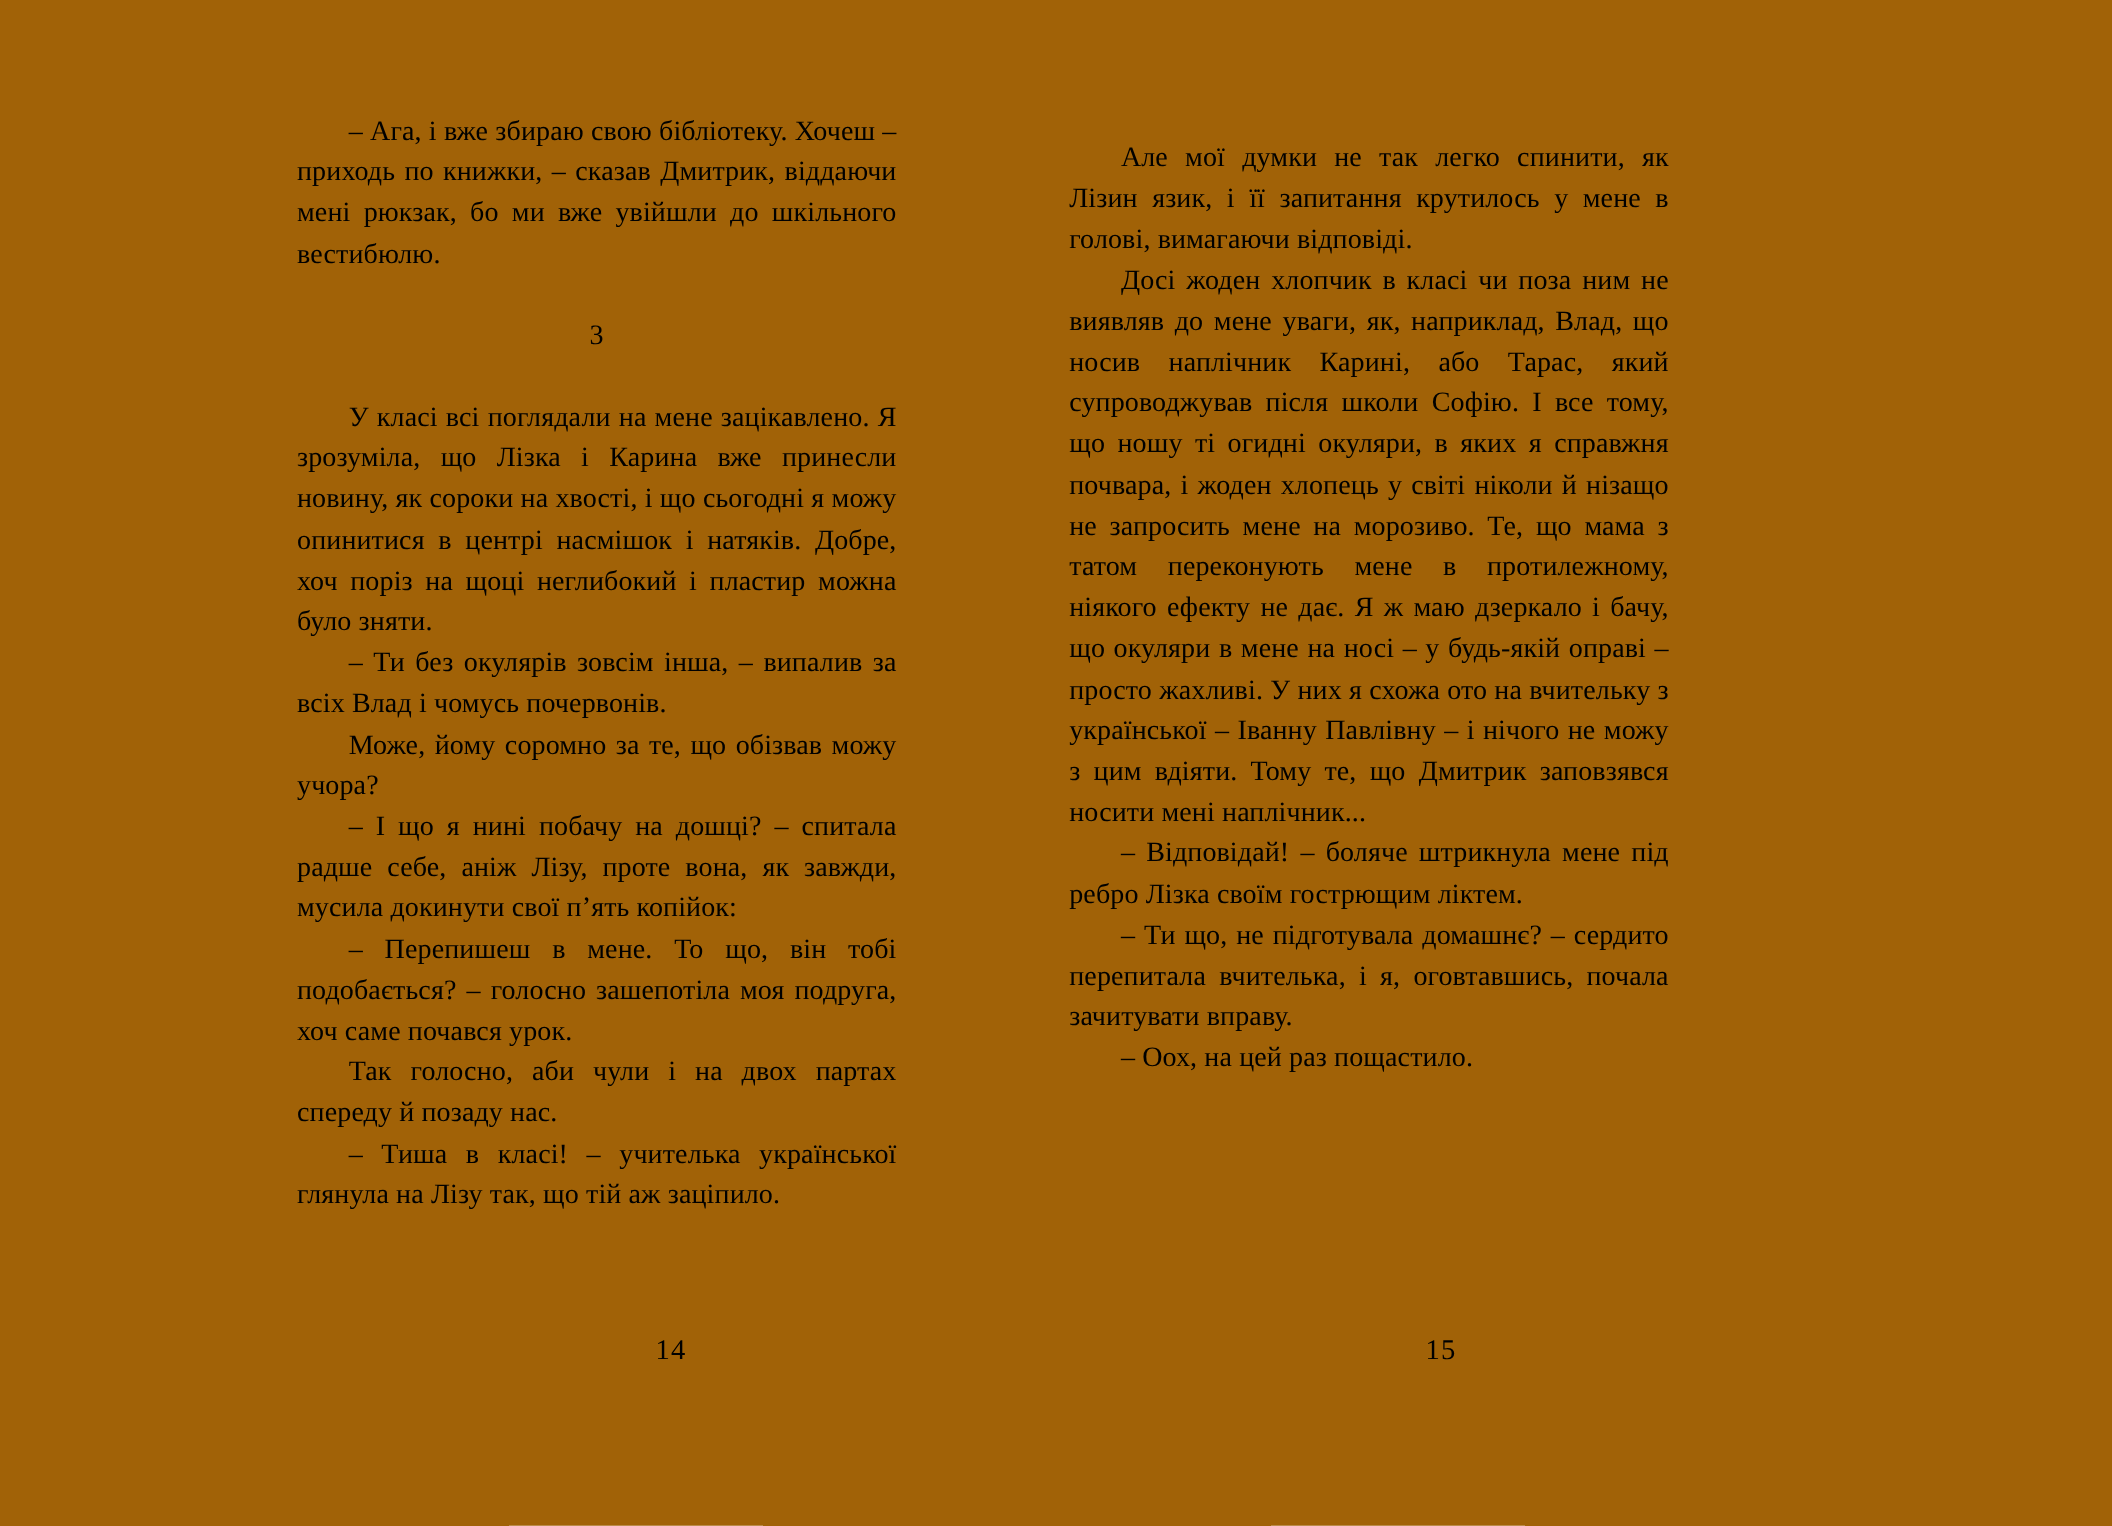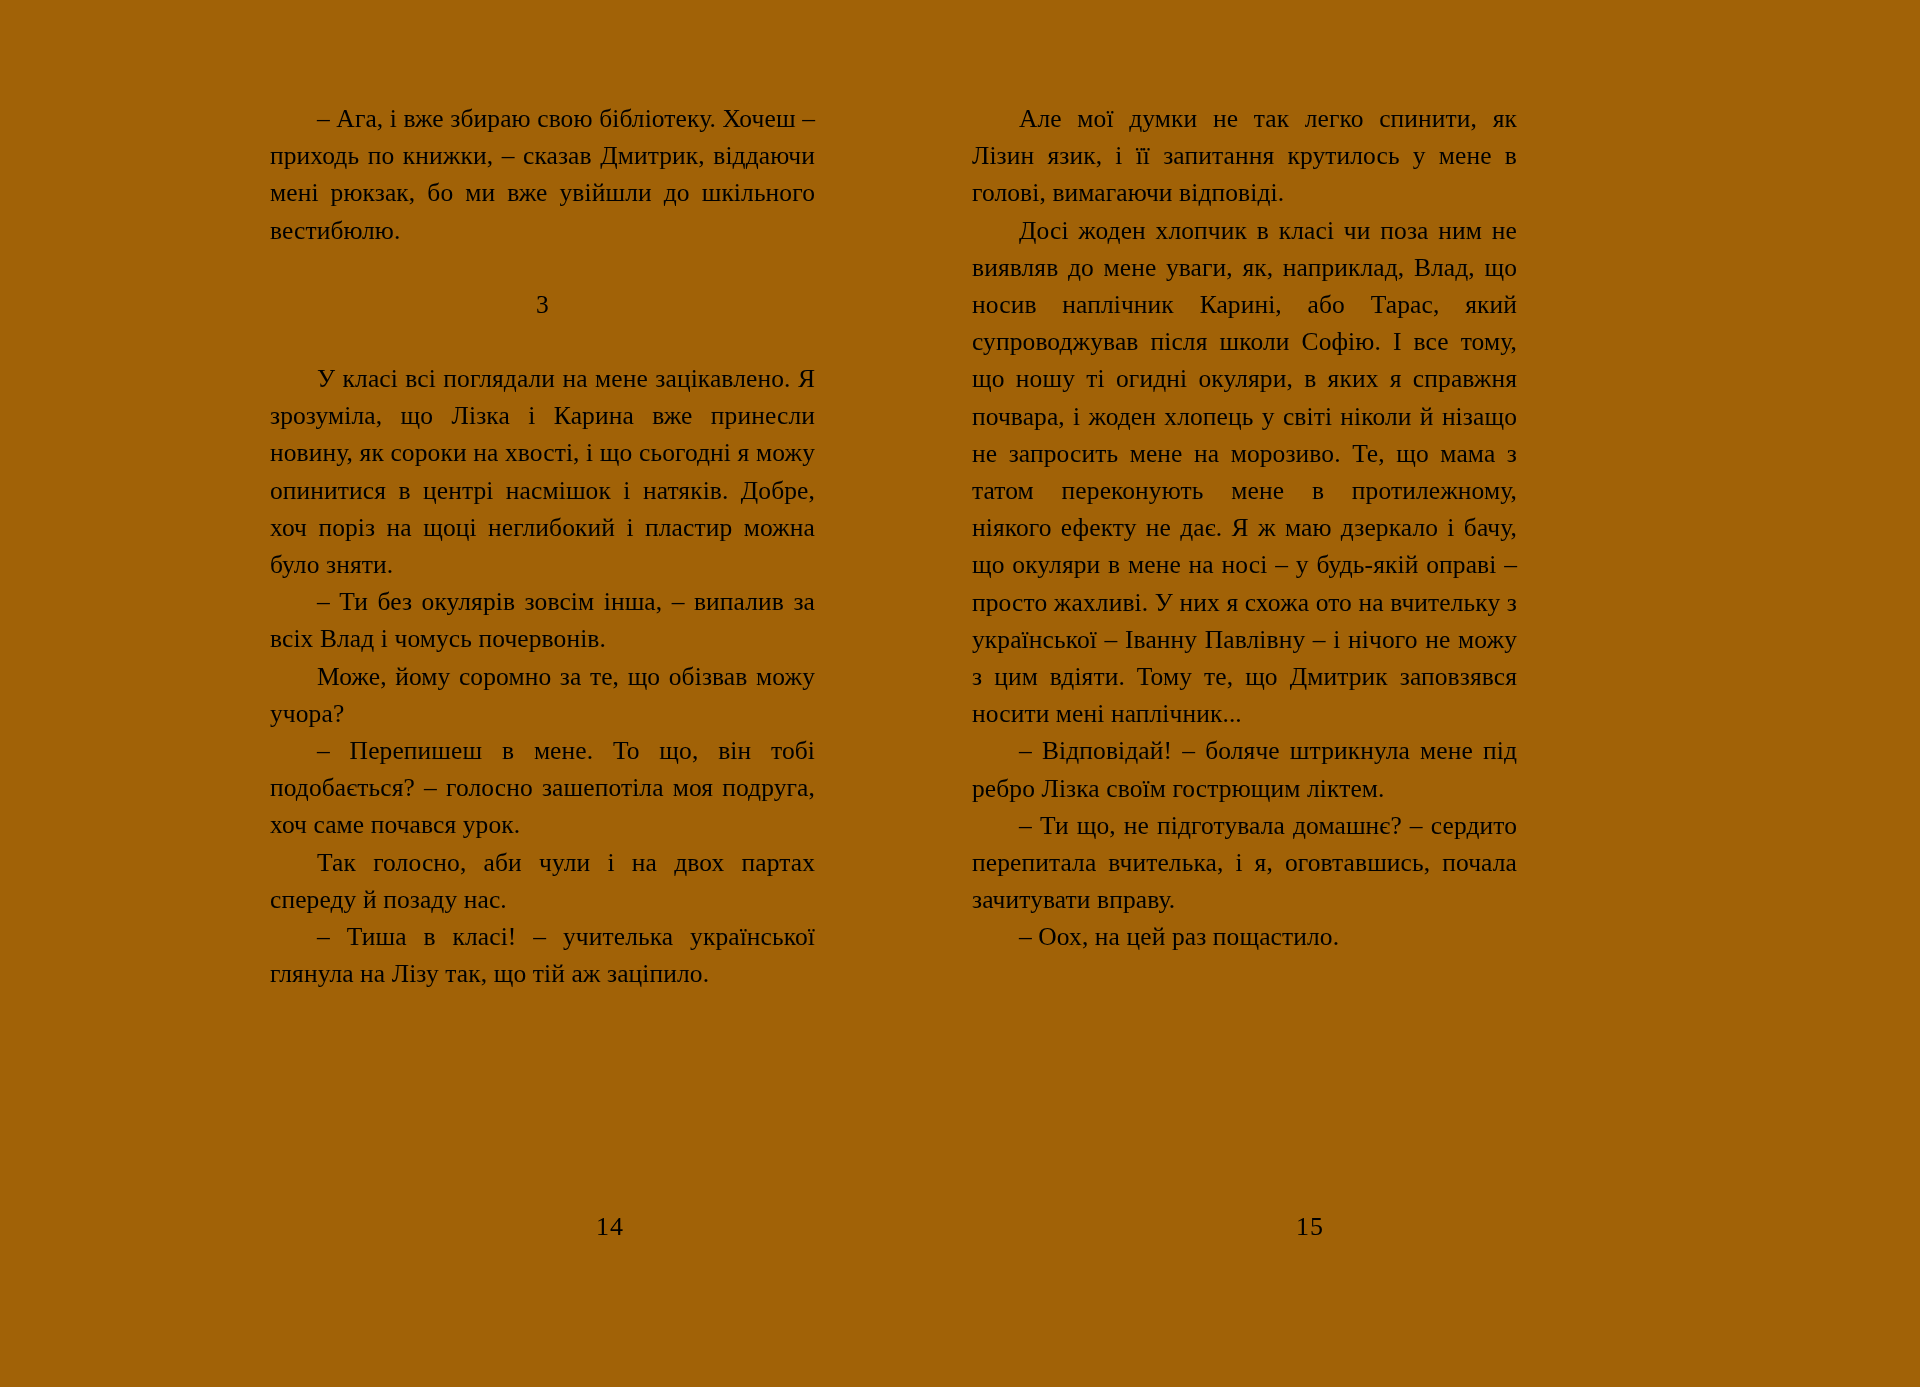--- a/index.html
+++ b/index.html
@@ -43,20 +43,21 @@
     text-justify: inter-word;
     -webkit-hyphens: none;
     hyphens: none;
     letter-spacing: 0.1px;
   }
   .page-left .textblock {
     margin-left: 10px;
   }
   .page-right .textblock {
     margin-left: 12px;
+    margin-top: 24px;
   }
   p.para {
     margin: 0;
     text-indent: 47px;
     text-align: justify;
   }
   
   p.para:last-child {
     text-align: justify;
   }
@@ -85,20 +86,21 @@
 
   <div class="page page-left">
     <div class="textblock">
       <p class="para">– Ага, і вже збираю свою бібліотеку. Хочеш – приходь по книжки, – сказав Дмитрик, віддаючи мені рюкзак, бо ми вже увійшли до шкільного вестибюлю.</p>
 
       <div class="section-num">3</div>
 
       <p class="para">У класі всі поглядали на мене зацікавлено. Я зрозуміла, що Лізка і Карина вже принесли новину, як сороки на хвості, і що сьогодні я можу опинитися в центрі насмішок і натяків. Добре, хоч поріз на щоці неглибокий і пластир можна було зняти.</p>
       <p class="para">– Ти без окулярів зовсім інша, – випалив за всіх Влад і чомусь почервонів.</p>
       <p class="para">Може, йому соромно за те, що обізвав можу учора?</p>
+      <p class="para">– І що я нині побачу на дошці? – спитала радше себе, аніж Лізу, проте вона, як завжди, мусила докинути свої п’ять копійок:</p>
       <p class="para">– Перепишеш в мене. То що, він тобі подобається? – голосно зашепотіла моя подруга, хоч саме почався урок.</p>
       <p class="para">Так голосно, аби чули і на двох партах спереду й позаду нас.</p>
       <p class="para">– Тиша в класі! – учителька української глянула на Лізу так, що тій аж заціпило.</p>
     </div>
     <div class="folio">14</div>
   </div>
 
   <div class="page page-right">
     <div class="textblock">
       <p class="para">Але мої думки не так легко спинити, як Лізин язик, і її запитання крутилось у мене в голові, вимагаючи відповіді.</p>

